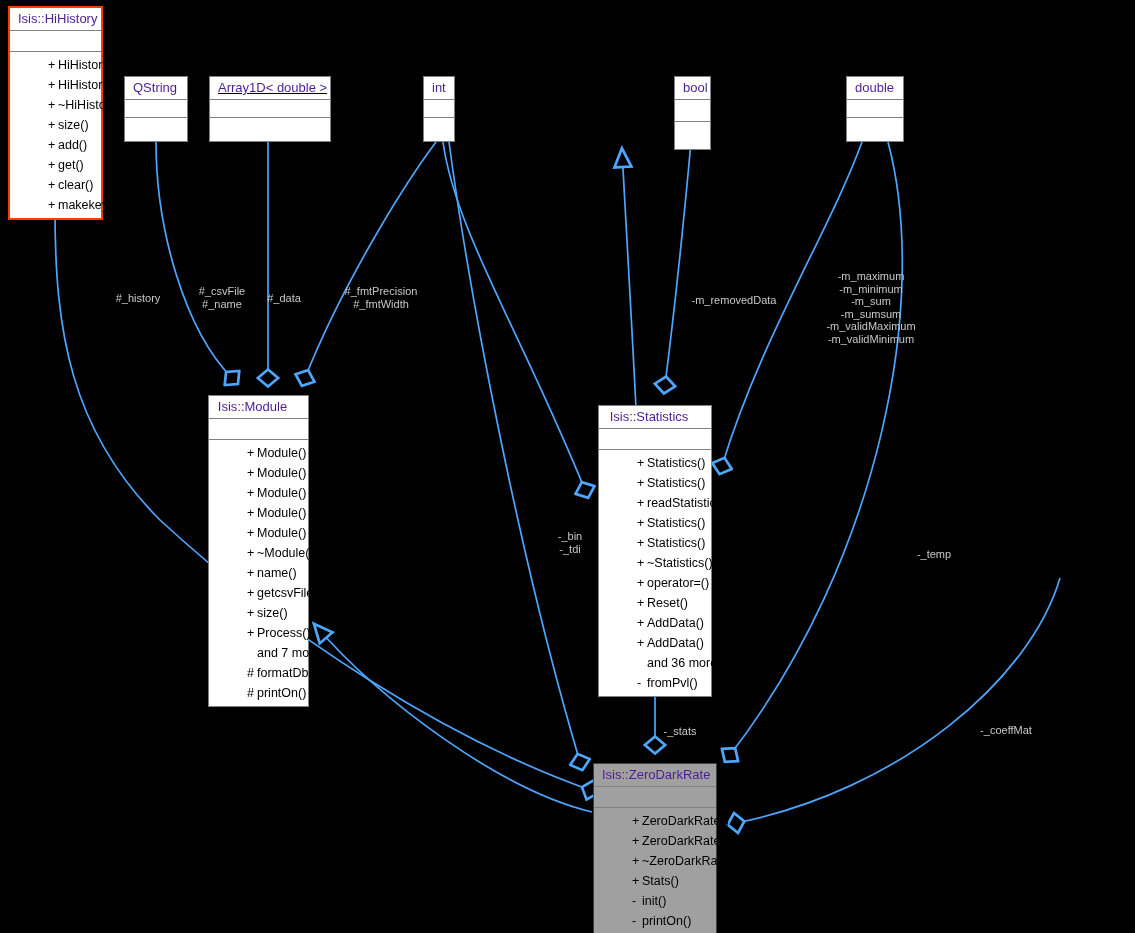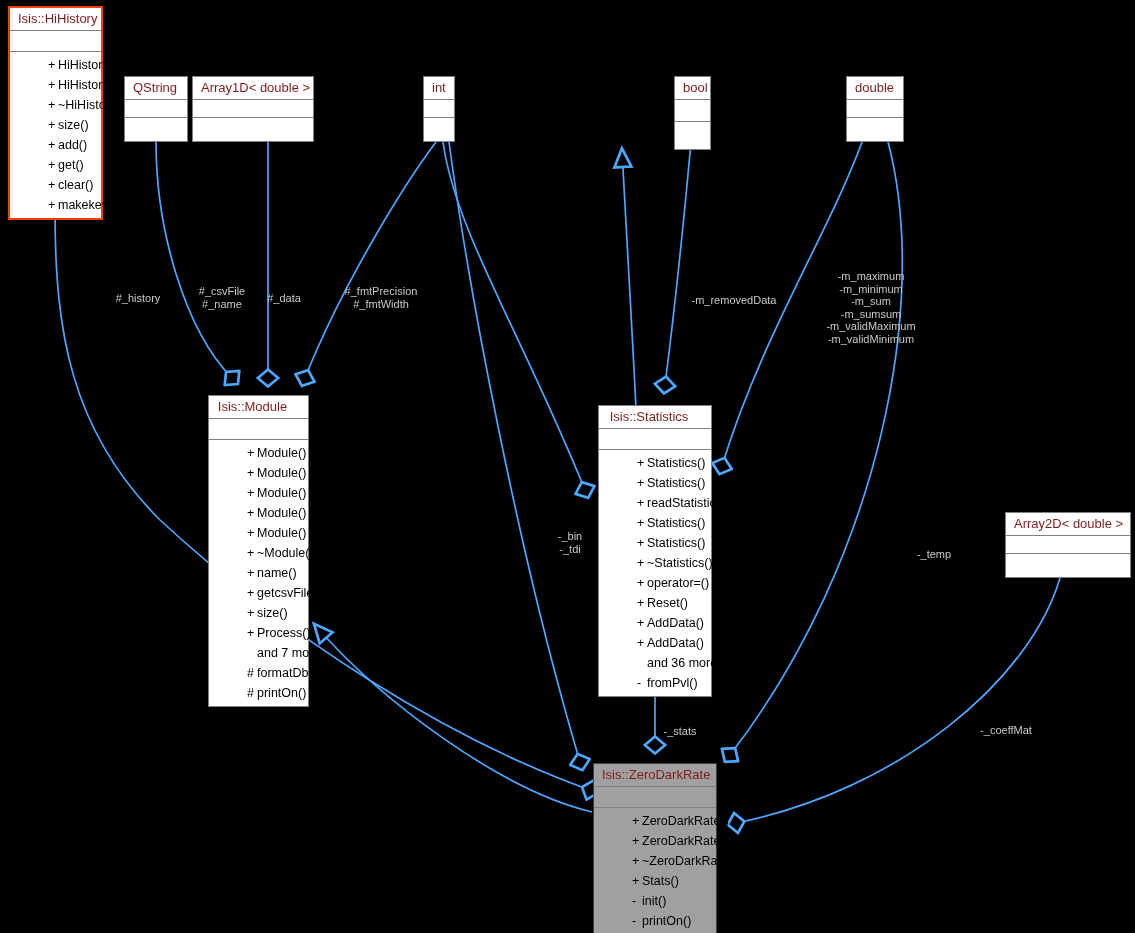--- a/index.html
+++ b/index.html
@@ -32,21 +32,21 @@
   .uml-box.highlight {
     border: 2px solid #ff3d00;
   }
   .uml-box.current {
     background: #a0a0a0;
     border: 1px solid #404040;
   }
   .uml-title {
     text-align: center;
     font-size: 13px;
-    color: #7f1d1d;
+    color: #4c1d95;
     padding: 4px 20px 4px 8px;
     border-bottom: 1px solid #808080;
     white-space: nowrap;
     line-height: 14px;
   }
   .uml-attrs {
     min-height: 14px;
     border-bottom: 1px solid #808080;
   }
   .uml-attrs.empty { height: 20px; }
@@ -134,21 +134,21 @@
       <div class="row"><span class="vis">+</span><span>makekey()</span></div>
     </div>
   </div>
 
   <div class="uml-box" style="left:124px; top:76px; width:64px; height:66px;">
     <div class="uml-title">QString</div>
     <div class="uml-attrs" style="height:21px;"></div>
     <div class="uml-ops" style="height:21px;"></div>
   </div>
 
-  <div class="uml-box" style="left:192px; top:76px; width:122px; height:66px;">
+  <div class="uml-box" style="left:209px; top:76px; width:122px; height:66px;text-decoration:underline;">
     <div class="uml-title">Array1D&lt; double &gt;</div>
     <div class="uml-attrs" style="height:21px;"></div>
     <div class="uml-ops" style="height:21px;"></div>
   </div>
 
   <div class="uml-box" style="left:423px; top:76px; width:32px; height:66px;">
     <div class="uml-title">int</div>
     <div class="uml-attrs" style="height:21px;"></div>
     <div class="uml-ops" style="height:21px;"></div>
   </div>
@@ -159,25 +159,20 @@
     <div class="uml-attrs" style="height:21px;"></div>
     <div class="uml-ops" style="height:21px;"></div>
   </div>
 
   <div class="uml-box" style="left:846px; top:76px; width:58px; height:66px;">
     <div class="uml-title">double</div>
     <div class="uml-attrs" style="height:21px;"></div>
     <div class="uml-ops" style="height:21px;"></div>
   </div>
 
-  <div class="uml-box" style="left:1005px; top:512px; width:126px; height:66px;">
-    <div class="uml-title">Array2D&lt; double &gt;</div>
-    <div class="uml-attrs" style="height:21px;"></div>
-    <div class="uml-ops" style="height:21px;"></div>
-  </div>
 
   <div class="uml-box" style="left:208px; top:395px; width:101px;">
     <div class="uml-title">Isis::Module</div>
     <div class="uml-attrs" style="height:20px;"></div>
     <div class="uml-ops">
       <div class="row"><span class="vis">+</span><span>Module()</span></div>
       <div class="row"><span class="vis">+</span><span>Module()</span></div>
       <div class="row"><span class="vis">+</span><span>Module()</span></div>
       <div class="row"><span class="vis">+</span><span>Module()</span></div>
       <div class="row"><span class="vis">+</span><span>Module()</span></div>

